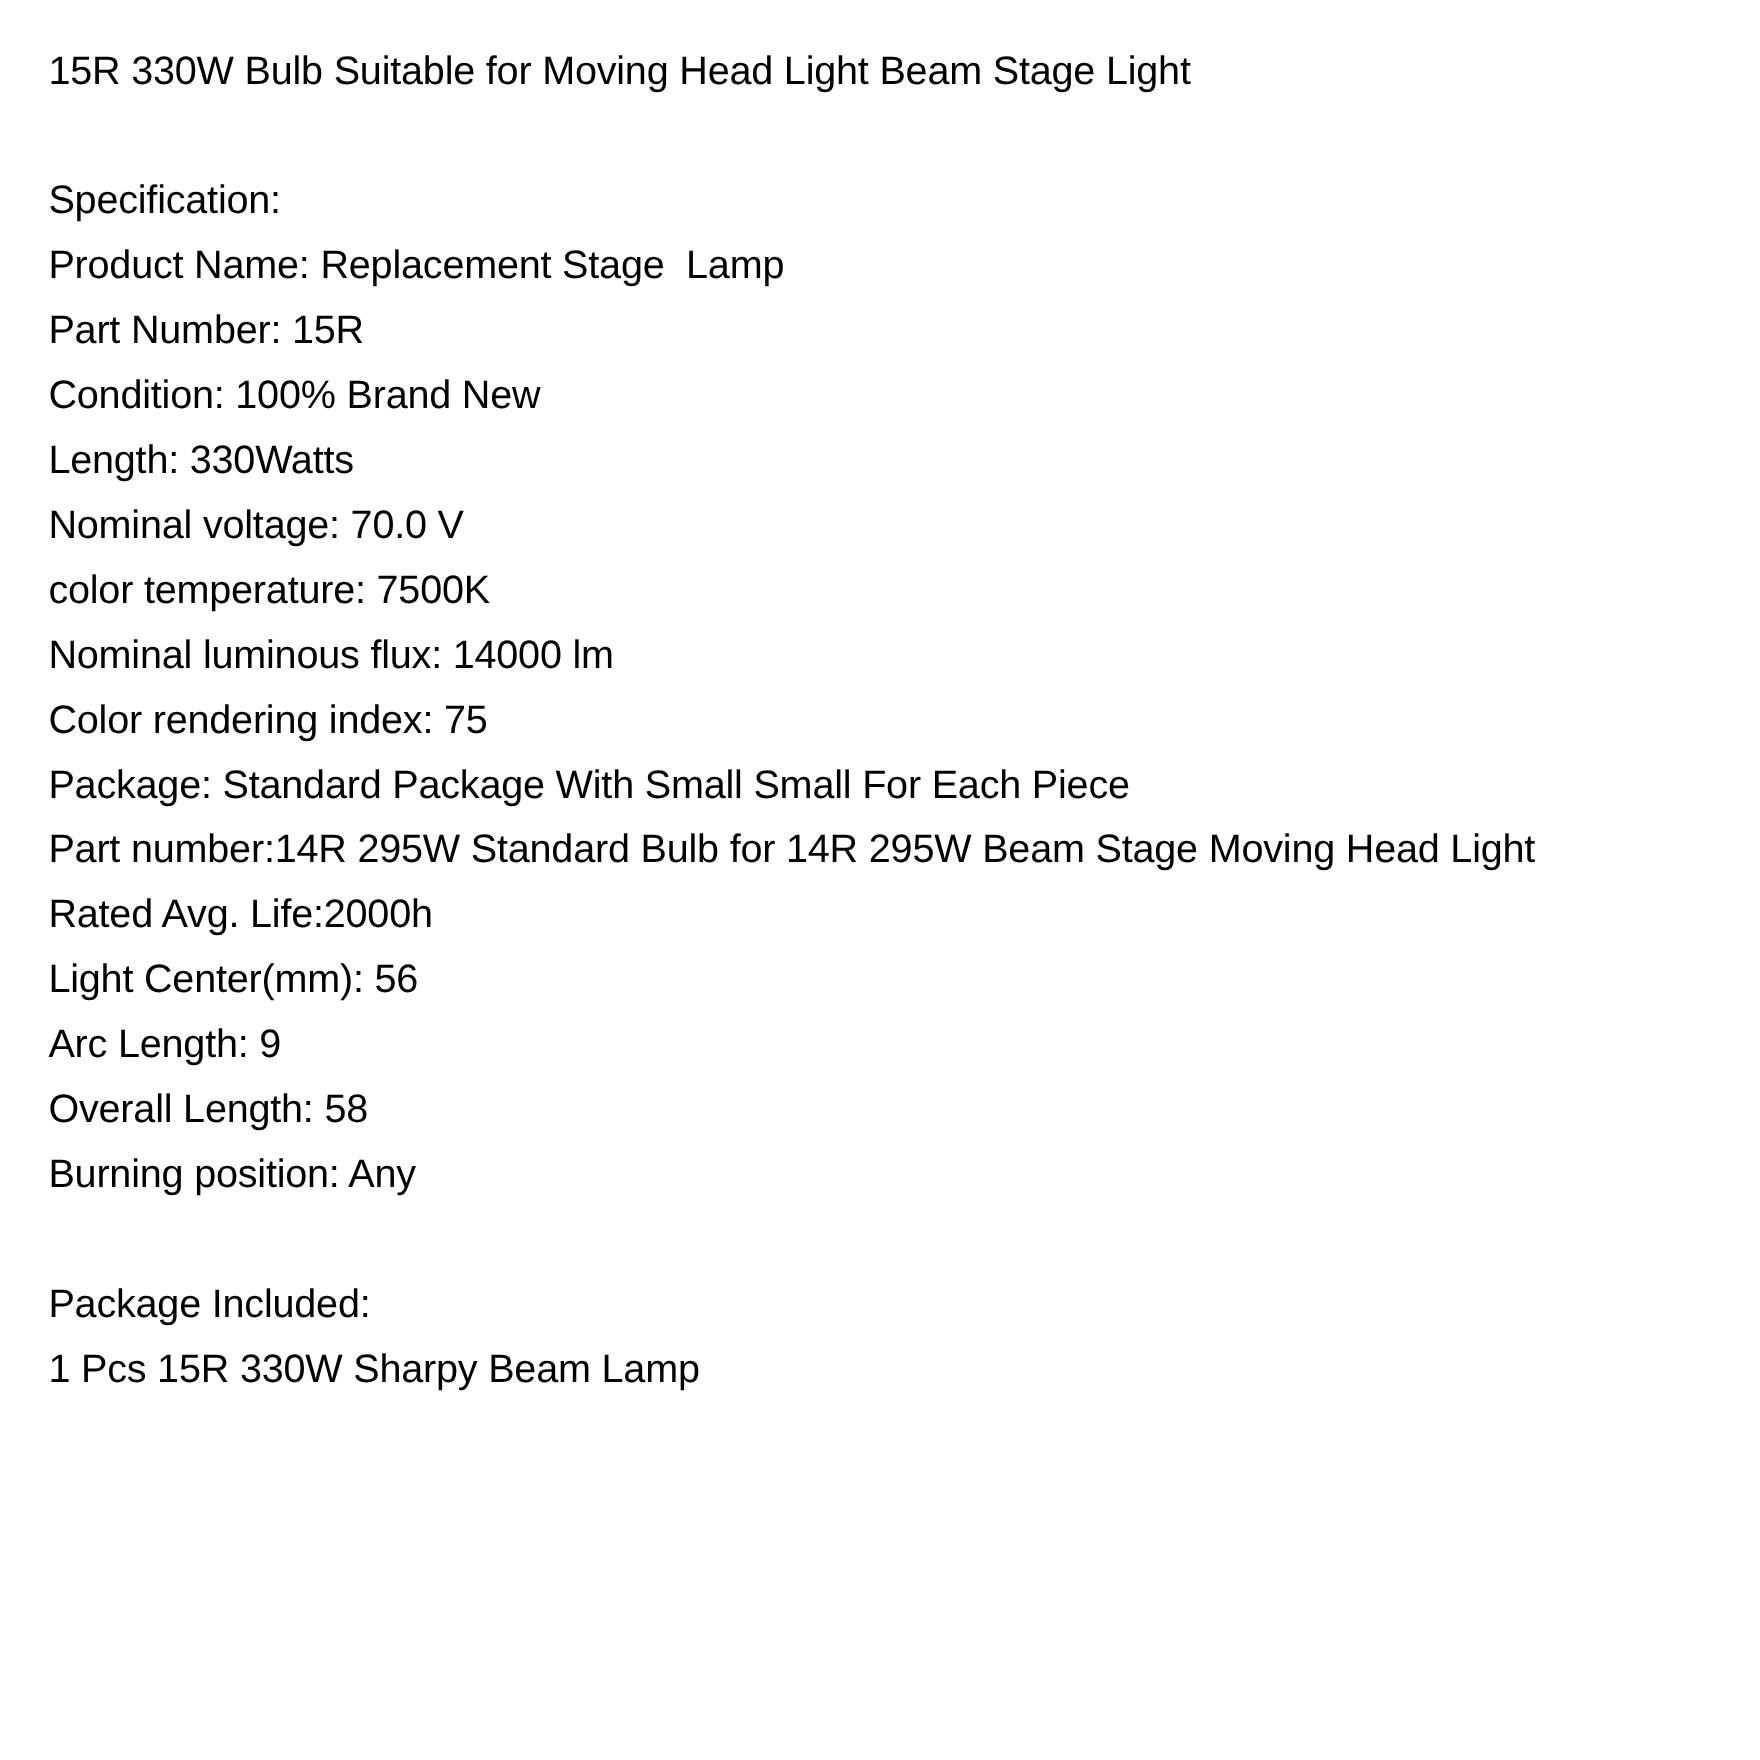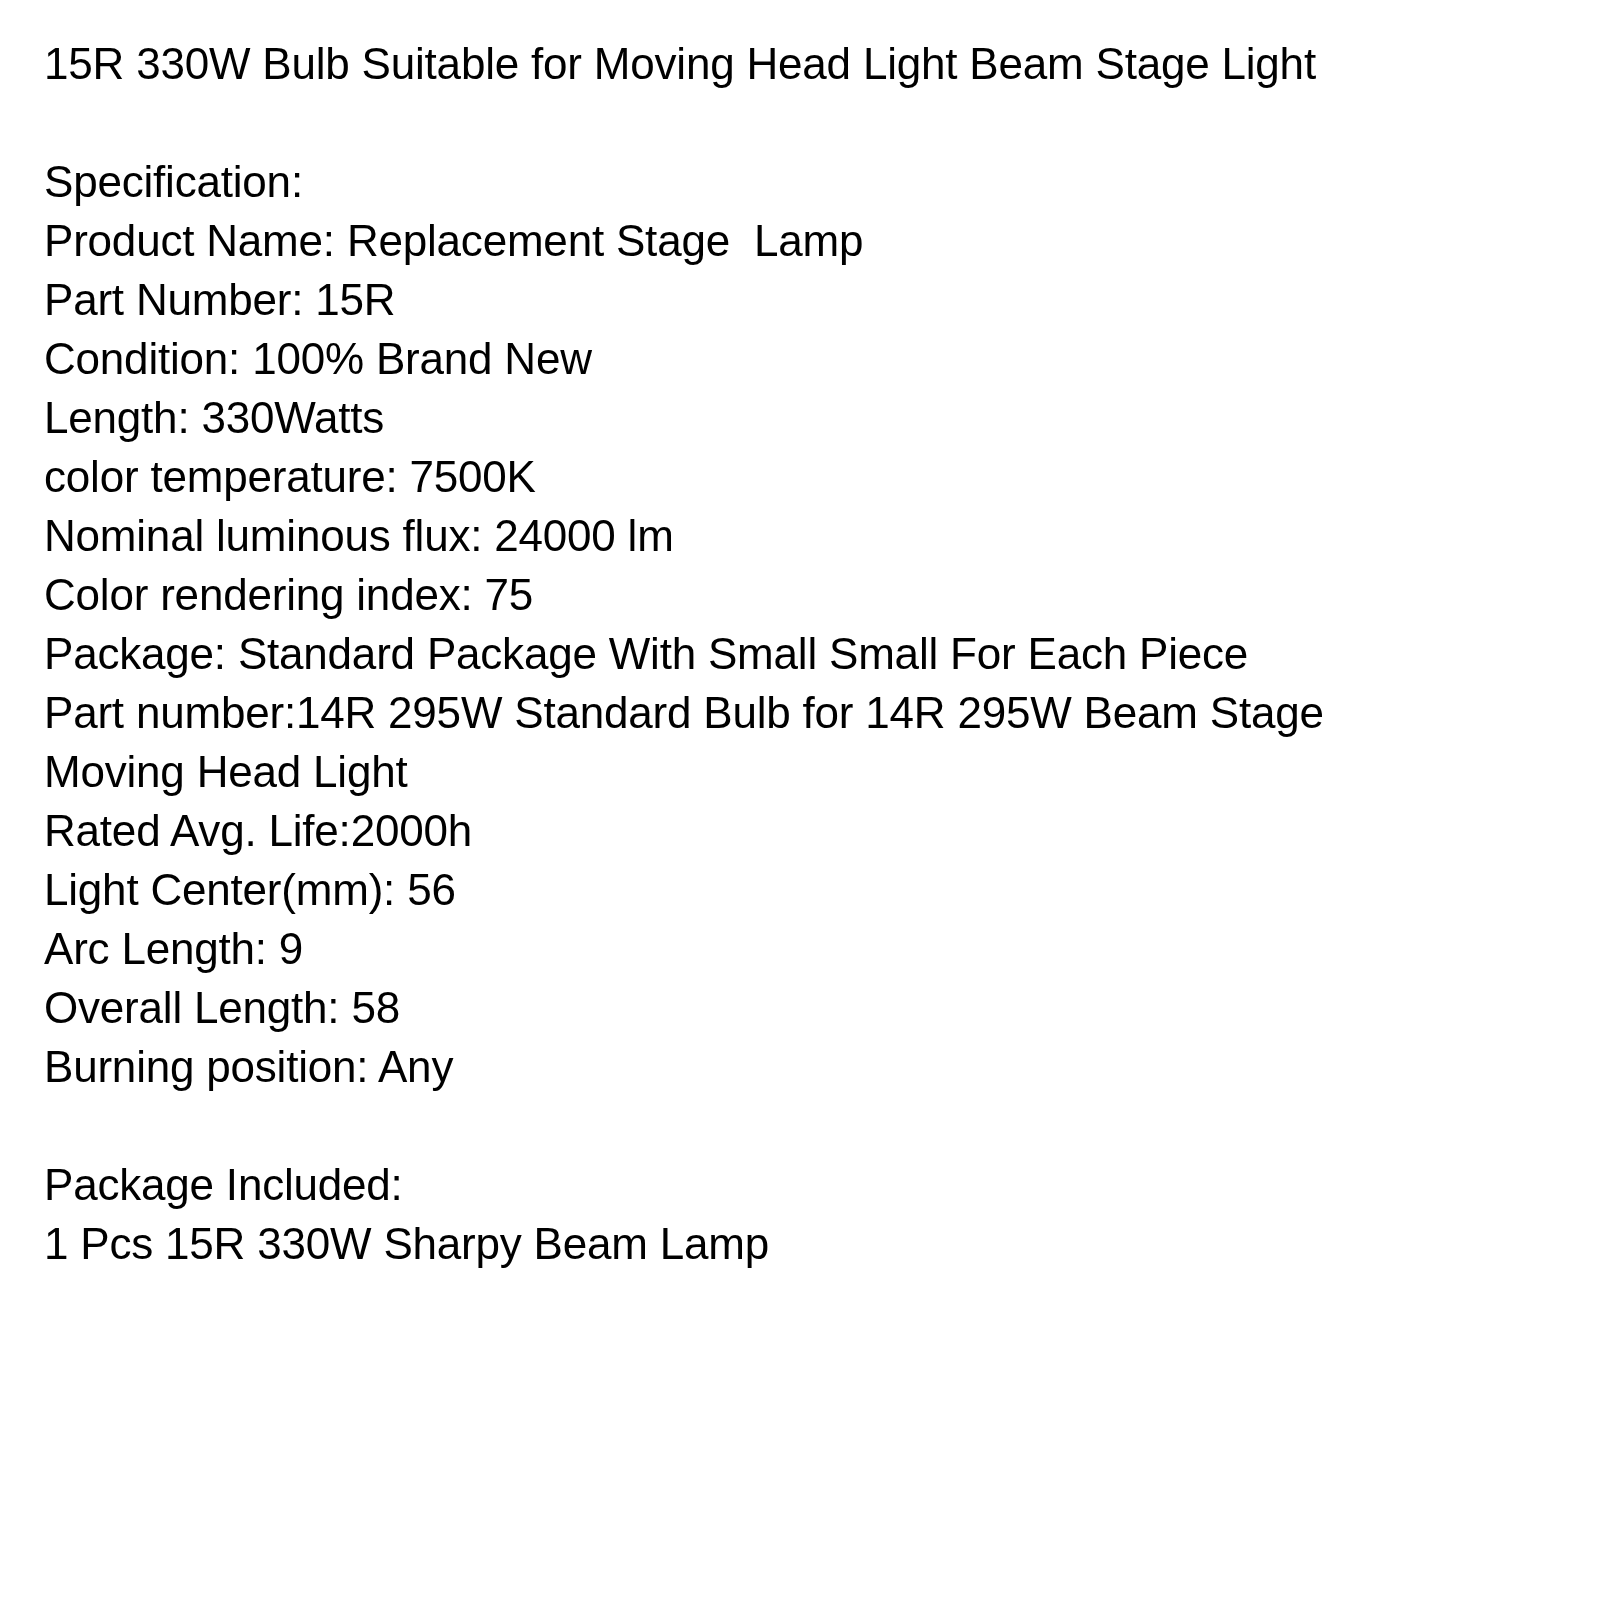--- a/index.html
+++ b/index.html
@@ -13,21 +13,21 @@
       position: relative;
       overflow: hidden;
       font-family: "Liberation Sans", sans-serif;
       color: #000000;
     }
     .doc {
       position: absolute;
       left: 44px;
       top: 34px;
       width: 1520px;
-      font-size: 44px;
+      font-size: 36px;
       line-height: 59px;
       letter-spacing: -0.2px;
     }
     .line {
       white-space: pre-wrap;
       margin: 0;
     }
     .blank {
       height: 59px;
     }
@@ -37,22 +37,23 @@
 
 <div class="doc">
   <p class="line">15R 330W Bulb Suitable for Moving Head Light Beam Stage Light</p>
   <div class="blank"></div>
 
   <p class="line">Specification:</p>
   <p class="line">Product Name: Replacement Stage  Lamp</p>
   <p class="line">Part Number: 15R</p>
   <p class="line">Condition: 100% Brand New</p>
   <p class="line">Length: 330Watts</p>
+  <p class="line">Nominal voltage: 70.0 V</p>
   <p class="line">color temperature: 7500K</p>
-  <p class="line">Nominal luminous flux: 24000 lm</p>
+  <p class="line">Nominal luminous flux: 14000 lm</p>
   <p class="line">Color rendering index: 75</p>
   <p class="line">Package: Standard Package With Small Small For Each Piece</p>
   <p class="line" style="width:1410px;">Part number:14R 295W Standard Bulb for 14R 295W Beam Stage Moving Head Light</p>
   <p class="line">Rated Avg. Life:2000h</p>
   <p class="line">Light Center(mm): 56</p>
   <p class="line">Arc Length: 9</p>
   <p class="line">Overall Length: 58</p>
   <p class="line">Burning position: Any</p>
   <div class="blank"></div>
 

